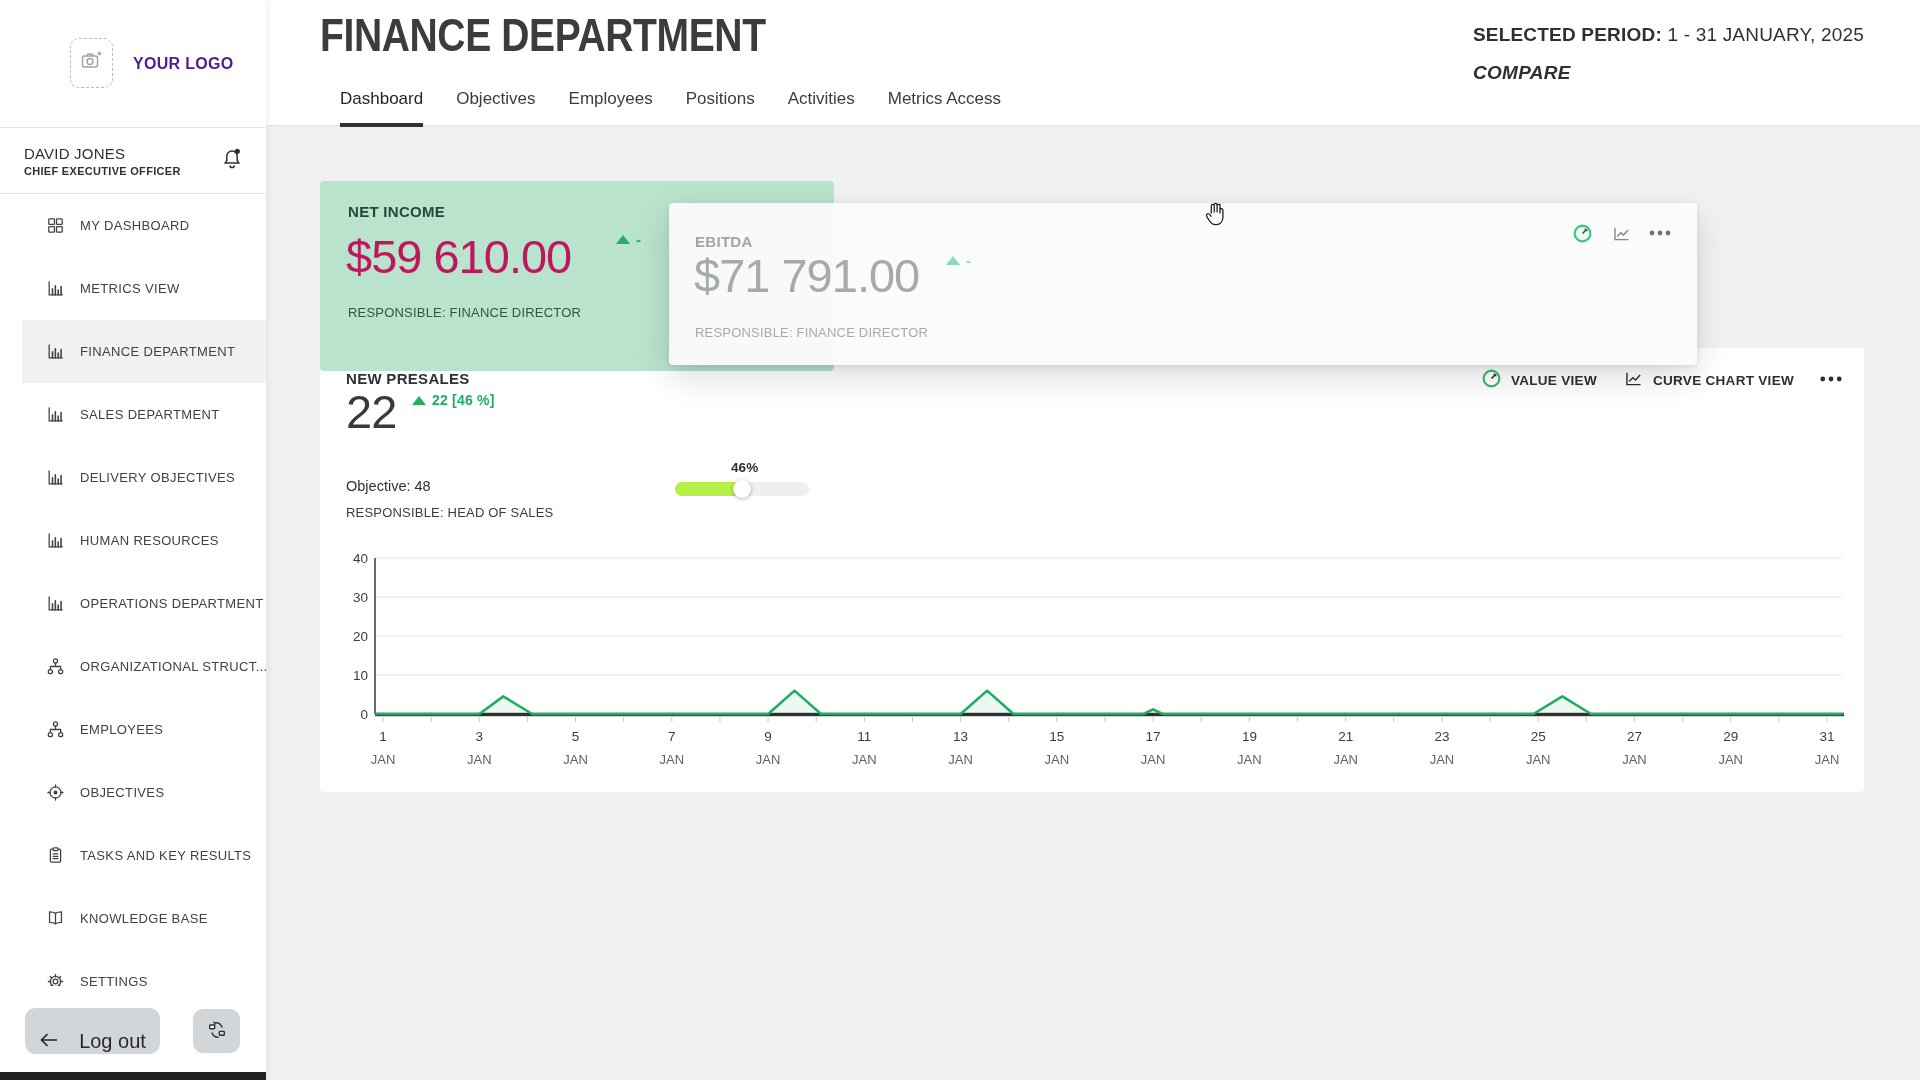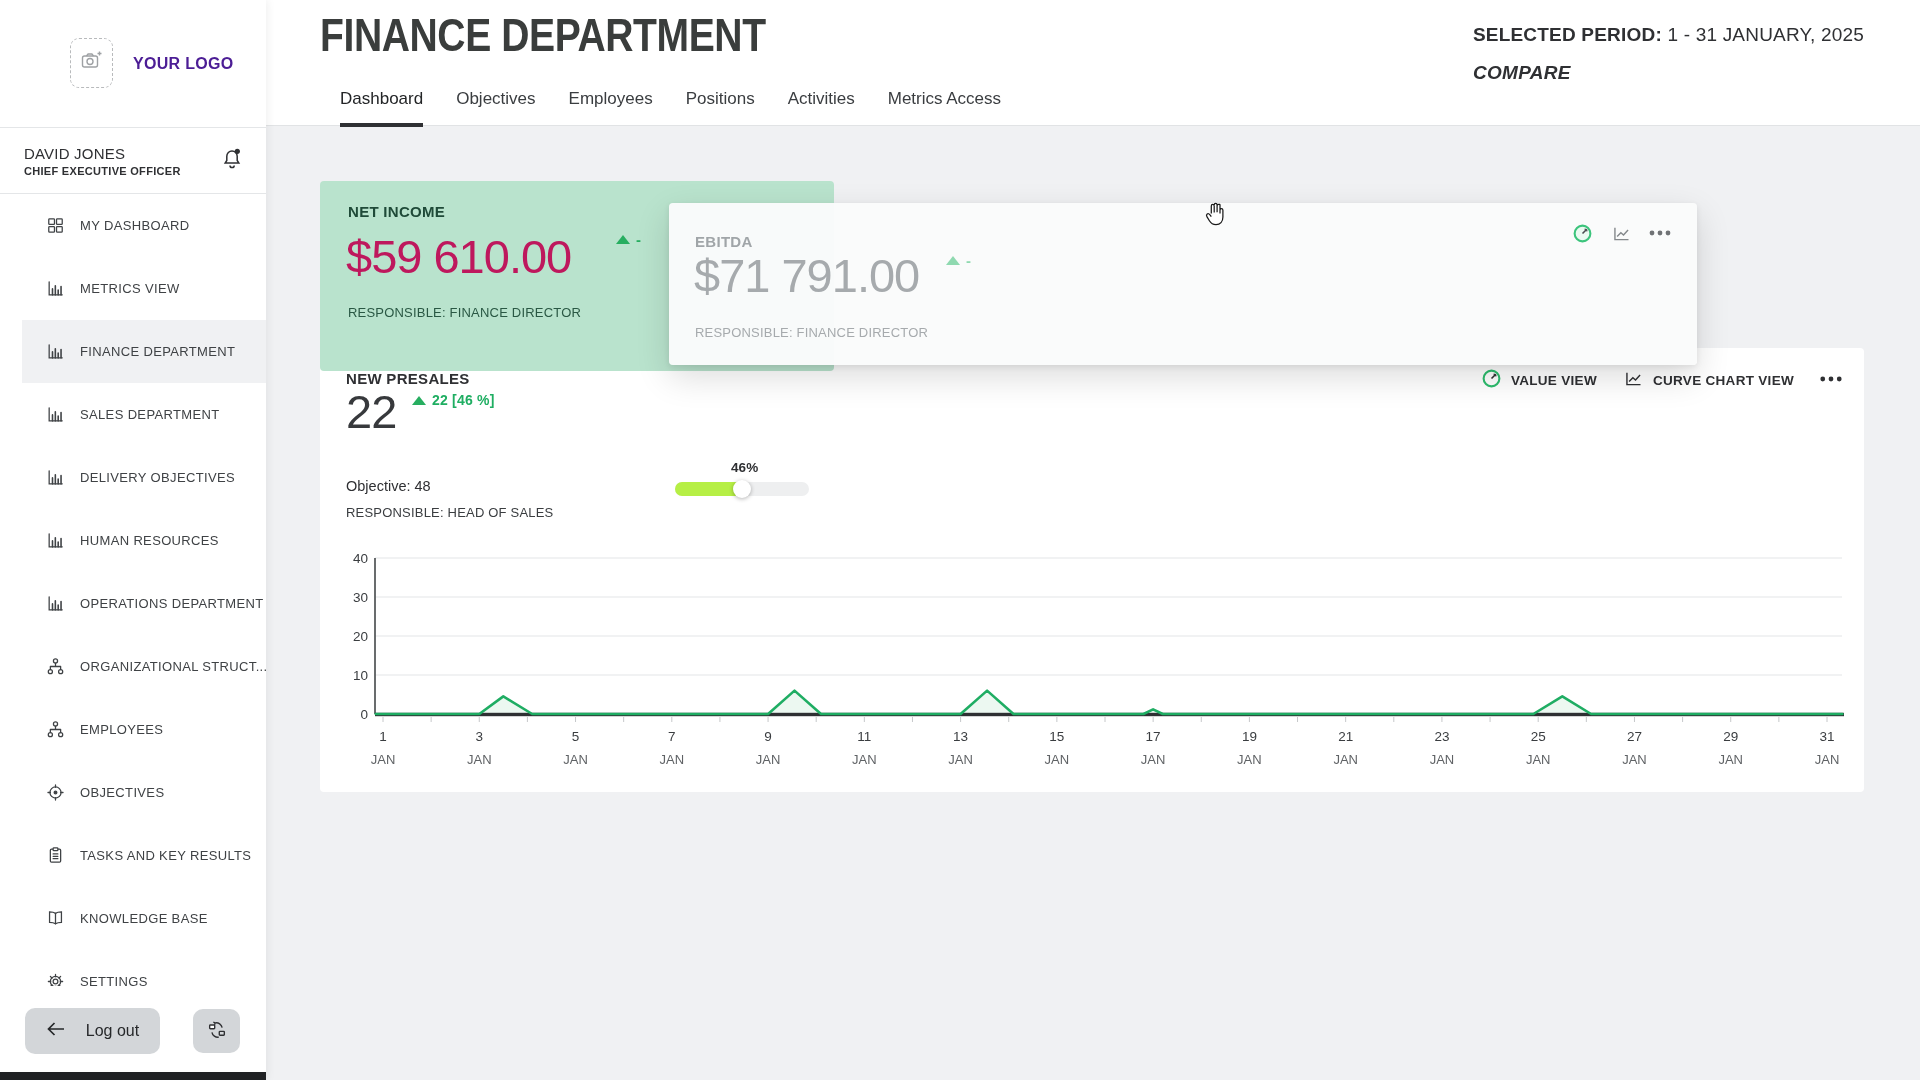--- a/index.html
+++ b/index.html
@@ -20,22 +20,22 @@
   .user-role{font-size:11px;font-weight:700;letter-spacing:.3px;margin-top:3px;color:#2f3033;}
   .bell{position:absolute;right:22px;top:18px;width:24px;height:26px;cursor:pointer;color:#2f3033;}
   .nav{position:absolute;left:0;top:194px;width:266px;height:792px;overflow:hidden;padding-left:22px;}
   .nav-item{display:flex;align-items:center;gap:15px;height:63px;padding-left:24px;cursor:pointer;
             color:#3f4245;}
   .nav-item.active{background:#f0f1f3;}
   .nav-item .nicon{width:19px;height:19px;flex:0 0 19px;display:flex;}
   .nav-item .nlabel{font-size:13px;letter-spacing:.35px;white-space:nowrap;}
   .sidebar-footer{position:absolute;left:0;top:986px;width:266px;height:94px;background:#fff;}
   .logout-btn{position:absolute;left:25px;top:22px;width:135px;height:46px;border:none;
-              background:#d3d6d9;border-radius:10px;font-family:inherit;font-size:16px;color:#26282a;
-              display:flex;align-items:center;justify-content:center;gap:20px;cursor:pointer;}
+              background:#d3d6d9;border-radius:10px;font-family:inherit;font-size:20px;color:#26282a;
+              display:flex;align-items:flex-end;justify-content:center;gap:20px;cursor:pointer;}
   .sync-btn{position:absolute;left:193px;top:23px;width:47px;height:44px;border:none;
             background:#d3d6d9;border-radius:10px;display:flex;align-items:center;justify-content:center;cursor:pointer;color:#2f3033;}
   .sidebar-strip{position:absolute;left:0;bottom:0;width:266px;height:8px;background:#202224;}
 
   
   .header{position:absolute;left:266px;top:0;width:1654px;height:126px;background:#fff;
           border-bottom:1px solid #e1e3e5;}
   .page-title{position:absolute;left:54px;top:8px;font-size:46px;font-weight:700;color:#3a3d3c;
               letter-spacing:-.5px;transform:scaleX(.85);transform-origin:left center;white-space:nowrap;}
   .tabs{position:absolute;left:74px;top:89px;display:flex;gap:33px;}

